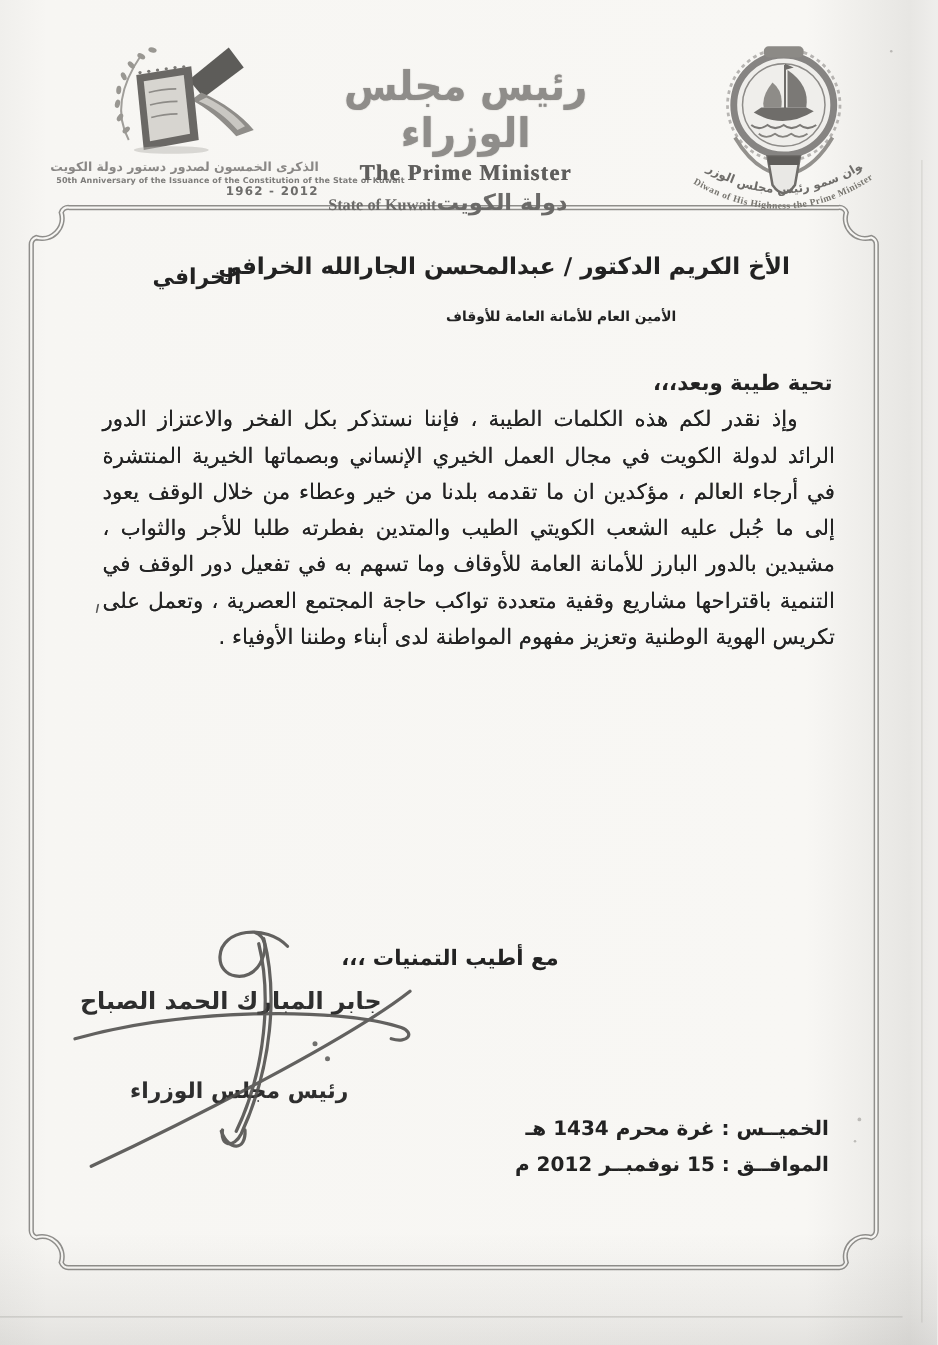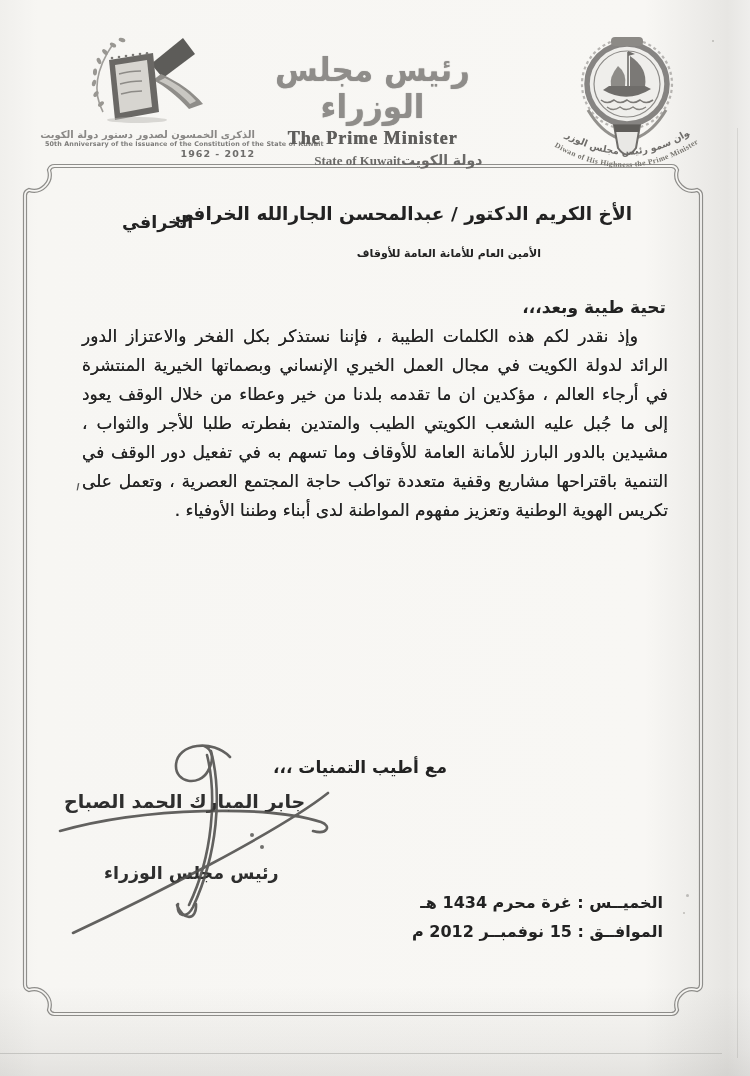--- a/index.html
+++ b/index.html
@@ -104,23 +104,23 @@
       <ellipse cx="92" cy="90" rx="30" ry="3" fill="#b9b7b3" opacity=".5"></ellipse>
     </svg>
     <div class="logo-cap-ar ar">الذكرى الخمسون لصدور دستور دولة الكويت</div>
     <div class="logo-cap-en">50th Anniversary of the Issuance of the Constitution of the State of Kuwait</div>
     <div class="logo-years">1962 - 2012</div>
   </div>
 
   <div class="abs" style="left:240px;top:52px;width:265px;text-align:center">
     <div class="callig ar">رئيس مجلس الوزراء</div>
     <div class="pm-title en-serif" style="margin-top:4px">The Prime Minister</div>
-    <div style="display:flex;justify-content:flex-end;width:220px;margin:3px auto 0 auto;align-items:baseline">
+    <div style="display:flex;justify-content:flex-start;width:220px;margin:3px auto 0 auto;align-items:baseline">
       <span class="pm-sub en-serif">State of Kuwait</span>
-      <span class="pm-sub ar" style="font-size:14px">دولة الكويت</span>
+      <span class="pm-sub ar" style="font-size:18px">دولة الكويت</span>
     </div>
   </div>
 
   <div class="abs" style="left:548px;top:28px;width:185px;height:150px">
     <svg width="185" height="150" viewBox="0 0 185 150" aria-hidden="true">
       <defs>
         <path id="arcAr" d="M 16,108 Q 80,146 143,106"></path>
         <path id="arcEn" d="M 2,116 Q 80,164 155,112"></path>
       </defs>
 

